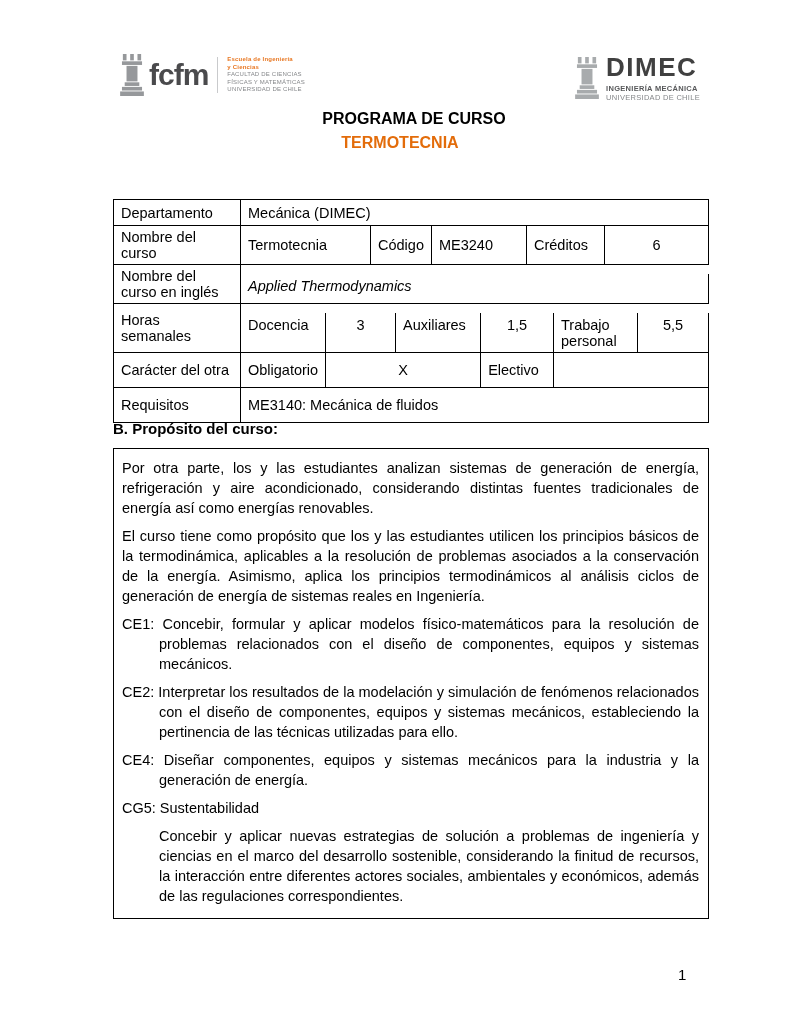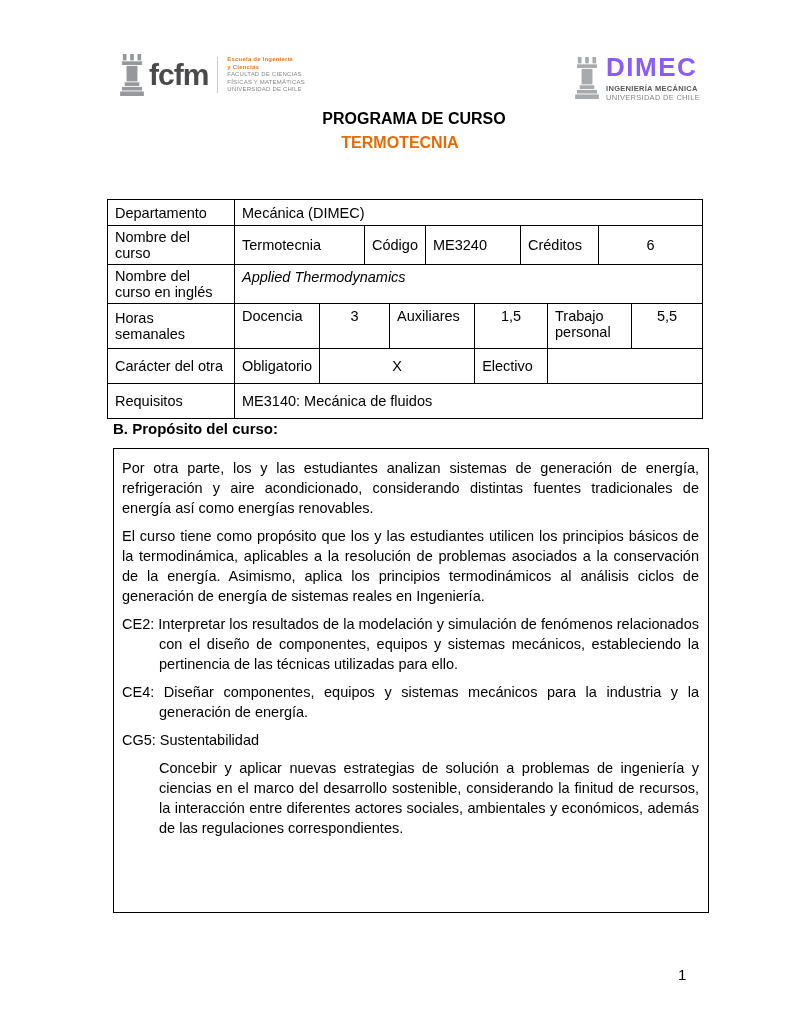--- a/index.html
+++ b/index.html
@@ -16,40 +16,40 @@
   .tower { flex: none; display: block; }
   .fcfm { gap: 5px; }
   .fcfm .tower { color: #96989b; }
   .fcfm-word { font-size: 30px; font-weight: bold; color: #4a4a4c; letter-spacing: -1px; line-height: 1; }
   .fcfm-sep { width: 1px; height: 36px; background: #c9cacc; margin: 0 4px; }
   .fcfm-lines { font-size: 6px; line-height: 7.5px; letter-spacing: 0.2px; }
   .fcfm-lines .orange { color: #e87722; font-weight: bold; }
   .fcfm-lines .gray { color: #85878a; }
   .dimec { gap: 7px; }
   .dimec .tower { color: #a8abad; }
-  .dimec-word { font-size: 26px; font-weight: bold; color: #8b5cf6; letter-spacing: 1.5px; line-height: 1; }
+  .dimec-word { font-size: 26px; font-weight: bold; color: #404040; letter-spacing: 1.5px; line-height: 1; }
   .dimec-line1 { font-size: 7.5px; font-weight: bold; color: #57585a; letter-spacing: 0.3px; margin-top: 4px; }
   .dimec-line2 { font-size: 7.5px; color: #85878a; letter-spacing: 0.3px; }
 
   
   .doc-title { position: absolute; top: 110px; left: 14px; width: 100%; text-align: center;
                font-size: 16px; font-weight: bold; }
   .doc-subtitle { position: absolute; top: 134px; left: 0; width: 100%; text-align: center;
                   font-size: 16px; font-weight: bold; color: #e36c0a; }
   .sec-heading { position: absolute; left: 113px; font-size: 15px; font-weight: bold; }
   #secA { top: 169px; }
   #secB { top: 420px; }
 
   
-  .info-table { position: absolute; top: 199px; left: 107px; width: 596px;
+  .info-table { position: absolute; top: 199px; left: 113px; width: 596px;
                 border-top: 1px solid #000; border-left: 1px solid #000; font-size: 14.5px; }
   .trow { display: flex; }
   .cell { border-right: 1px solid #000; border-bottom: 1px solid #000;
           padding: 3px 7px; display: flex; align-items: center; }
-  .cell.top { align-items: flex-start; padding-top: 4px; }
+  .cell.top { align-items: flex-start; padding-top: 4px; margin-top: 9px; }
   .cell.center { justify-content: center; }
   .cell.fill { flex: 1 1 auto; }
   .italic { font-style: italic; }
 
   
   .purpose-box { position: absolute; top: 448px; left: 113px; width: 596px; min-height: 465px;
                  border: 1px solid #000; padding: 9px 9px 4px 8px;
                  font-size: 14.5px; line-height: 20px; text-align: justify; }
   .para { margin: 0 0 8px 0; }
   .para.hang { padding-left: 37px; text-indent: -37px; }
@@ -145,20 +145,21 @@
       <div class="cell" style="flex:0 0 127px">Requisitos</div>
       <div class="cell fill">ME3140: Mecánica de fluidos</div>
     </div>
   </div>
 
   <div class="sec-heading" id="secB">B. Propósito del curso:</div>
 
   <div class="purpose-box">
     <p class="para">Por otra parte, los y las estudiantes analizan sistemas de generación de energía, refrigeración y aire acondicionado, considerando distintas fuentes tradicionales de energía así como energías renovables.</p>
     <p class="para">El curso tiene como propósito que los y las estudiantes utilicen los principios básicos de la termodinámica, aplicables a la resolución de problemas asociados a la conservación de la energía. Asimismo, aplica los principios termodinámicos al análisis ciclos de generación de energía de sistemas reales en Ingeniería.</p>
+    <p class="para hang">CE1: Concebir, formular y aplicar modelos físico-matemáticos para la resolución de problemas relacionados con el diseño de componentes, equipos y sistemas mecánicos.</p>
     <p class="para hang">CE2: Interpretar los resultados de la modelación y simulación de fenómenos relacionados con el diseño de componentes, equipos y sistemas mecánicos, estableciendo la pertinencia de las técnicas utilizadas para ello.</p>
     <p class="para hang">CE4: Diseñar componentes, equipos y sistemas mecánicos para la industria y la generación de energía.</p>
     <p class="para">CG5: Sustentabilidad</p>
     <p class="para indent">Concebir y aplicar nuevas estrategias de solución a problemas de ingeniería y ciencias en el marco del desarrollo sostenible, considerando la finitud de recursos, la interacción entre diferentes actores sociales, ambientales y económicos, además de las regulaciones correspondientes.</p>
   </div>
 
   <div class="page-num">1</div>
 
 </div>
 

